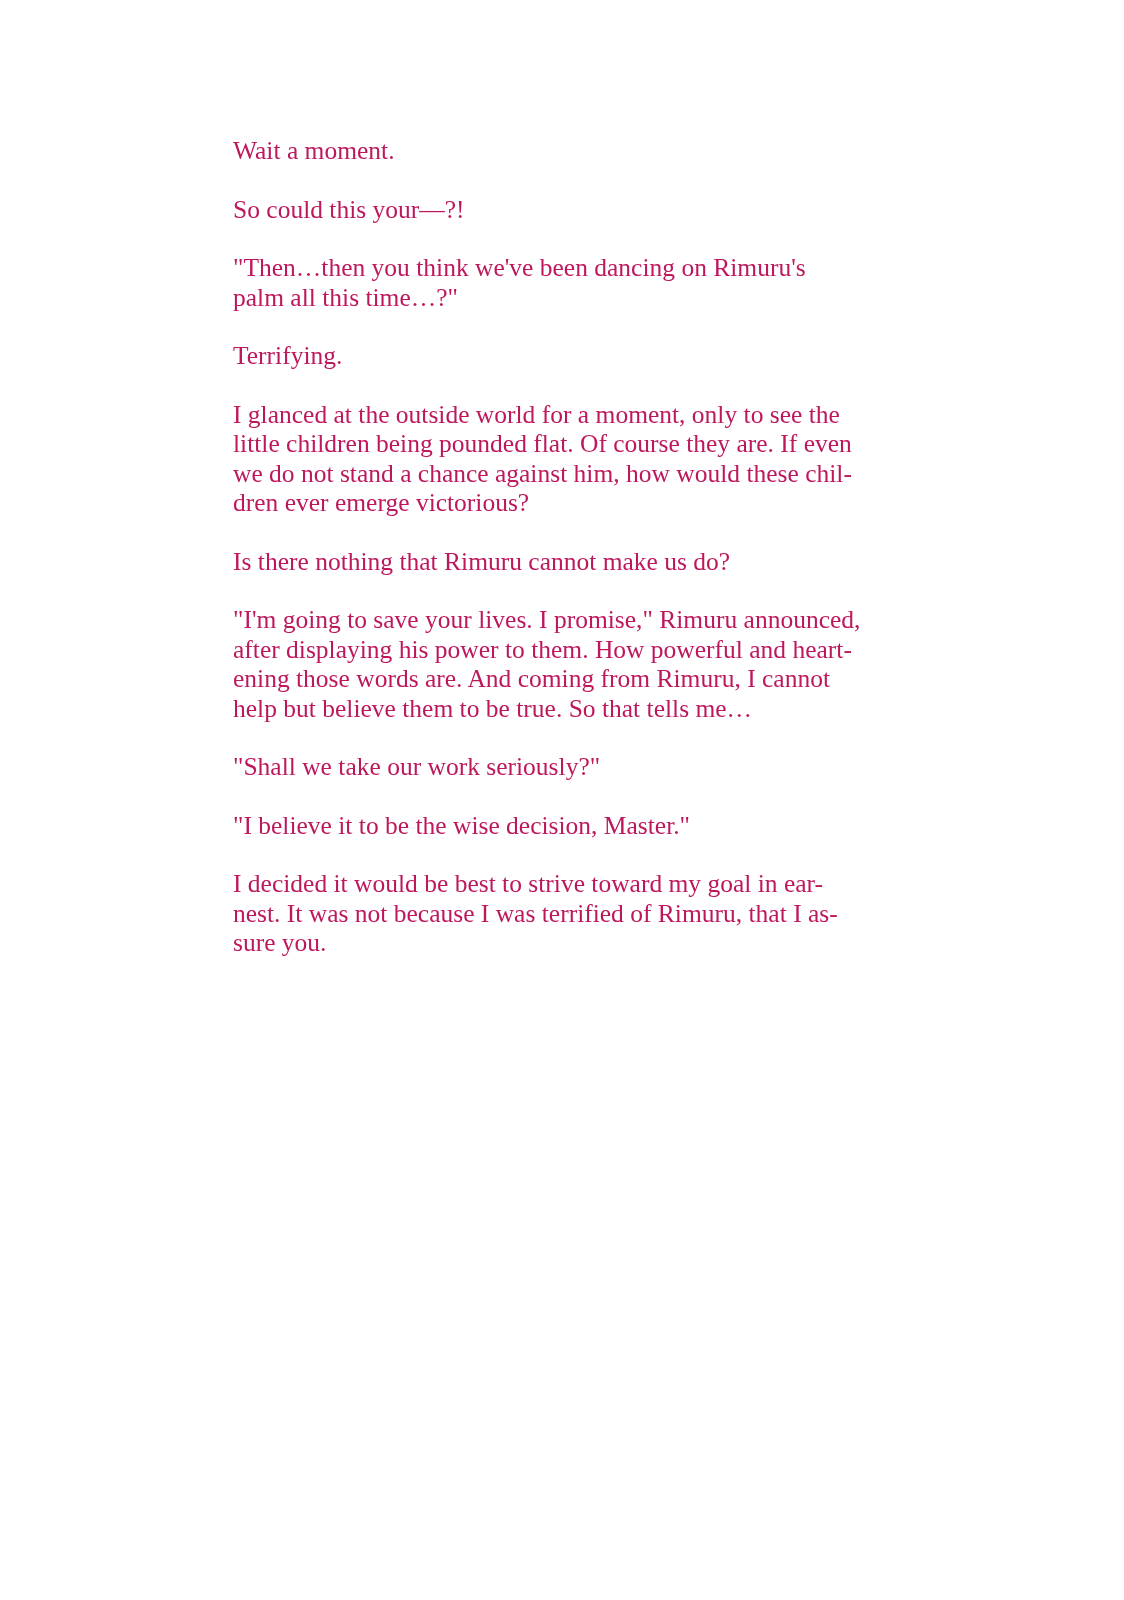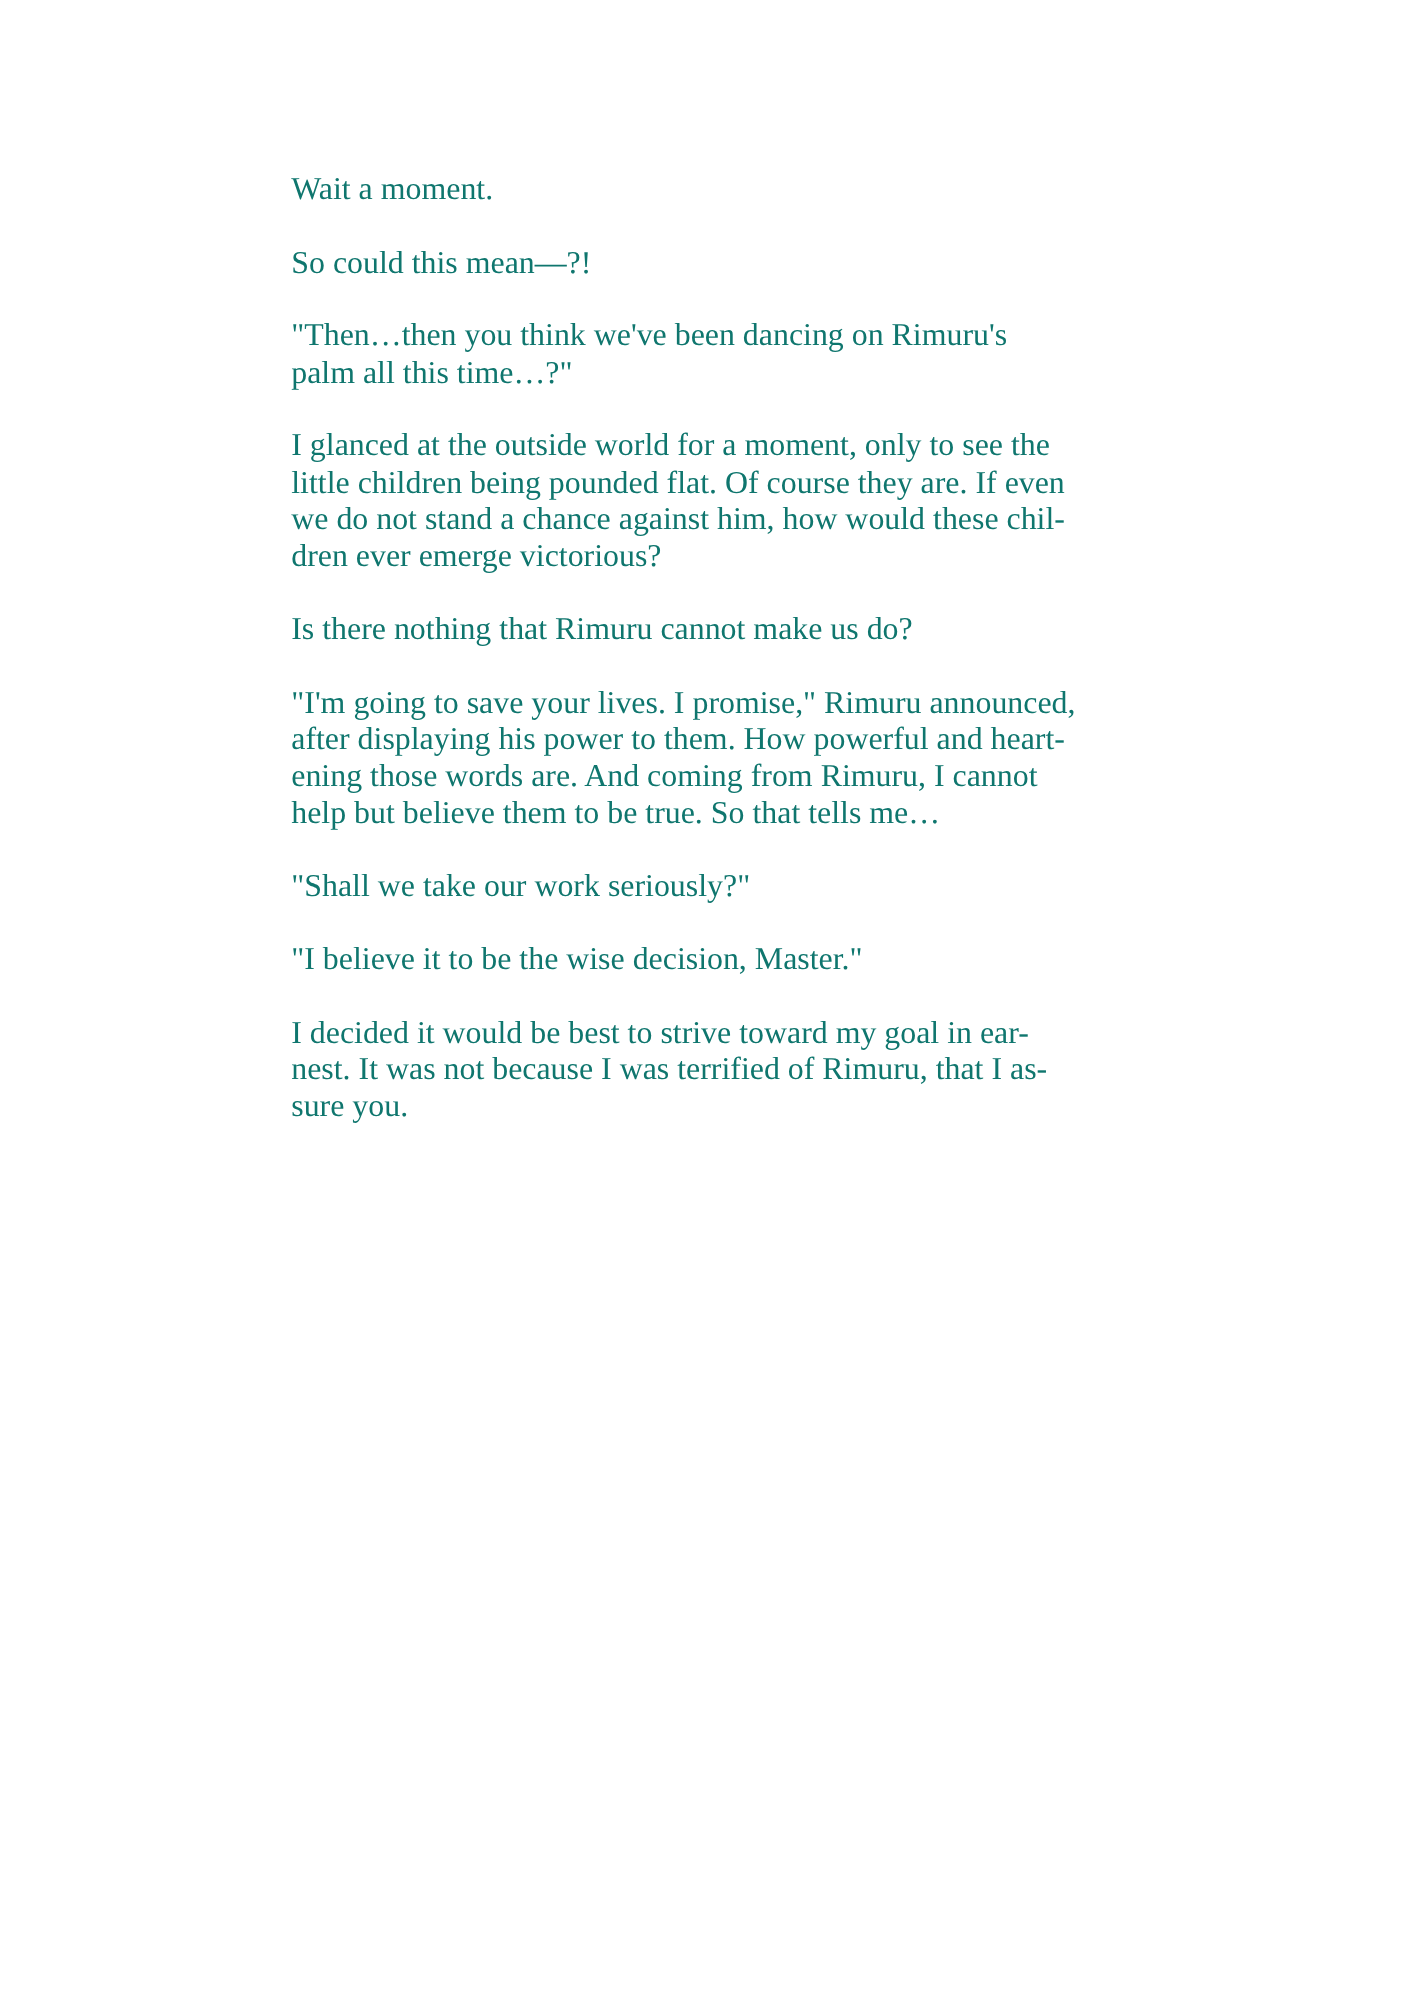--- a/index.html
+++ b/index.html
@@ -12,38 +12,39 @@
     background: #ffffff;
     position: relative;
     overflow: hidden;
     font-family: "Liberation Serif", "DejaVu Serif", serif;
   }
   .page-text {
     position: absolute;
     left: 233px;
     top: 136px;
     width: 680px;
-    color: #0f766e;
+    color: #be185d;
     font-size: 25.5px;
     line-height: 29.5px;
     text-align: left;
   }
   .para {
     margin: 0 0 29px 0;
     white-space: pre-line; 
   }
 </style>
 </head>
 <body>
 
 <div class="page-text">
   <p class="para">Wait a moment.</p>
-  <p class="para">So could this mean—?!</p>
+  <p class="para">So could this your—?!</p>
   <p class="para">"Then…then you think we've been dancing on Rimuru's
 palm all this time…?"</p>
+  <p class="para">Terrifying.</p>
   <p class="para">I glanced at the outside world for a moment, only to see the
 little children being pounded flat. Of course they are. If even
 we do not stand a chance against him, how would these chil-
 dren ever emerge victorious?</p>
   <p class="para">Is there nothing that Rimuru cannot make us do?</p>
   <p class="para">"I'm going to save your lives. I promise," Rimuru announced,
 after displaying his power to them. How powerful and heart-
 ening those words are. And coming from Rimuru, I cannot
 help but believe them to be true. So that tells me…</p>
   <p class="para">"Shall we take our work seriously?"</p>

